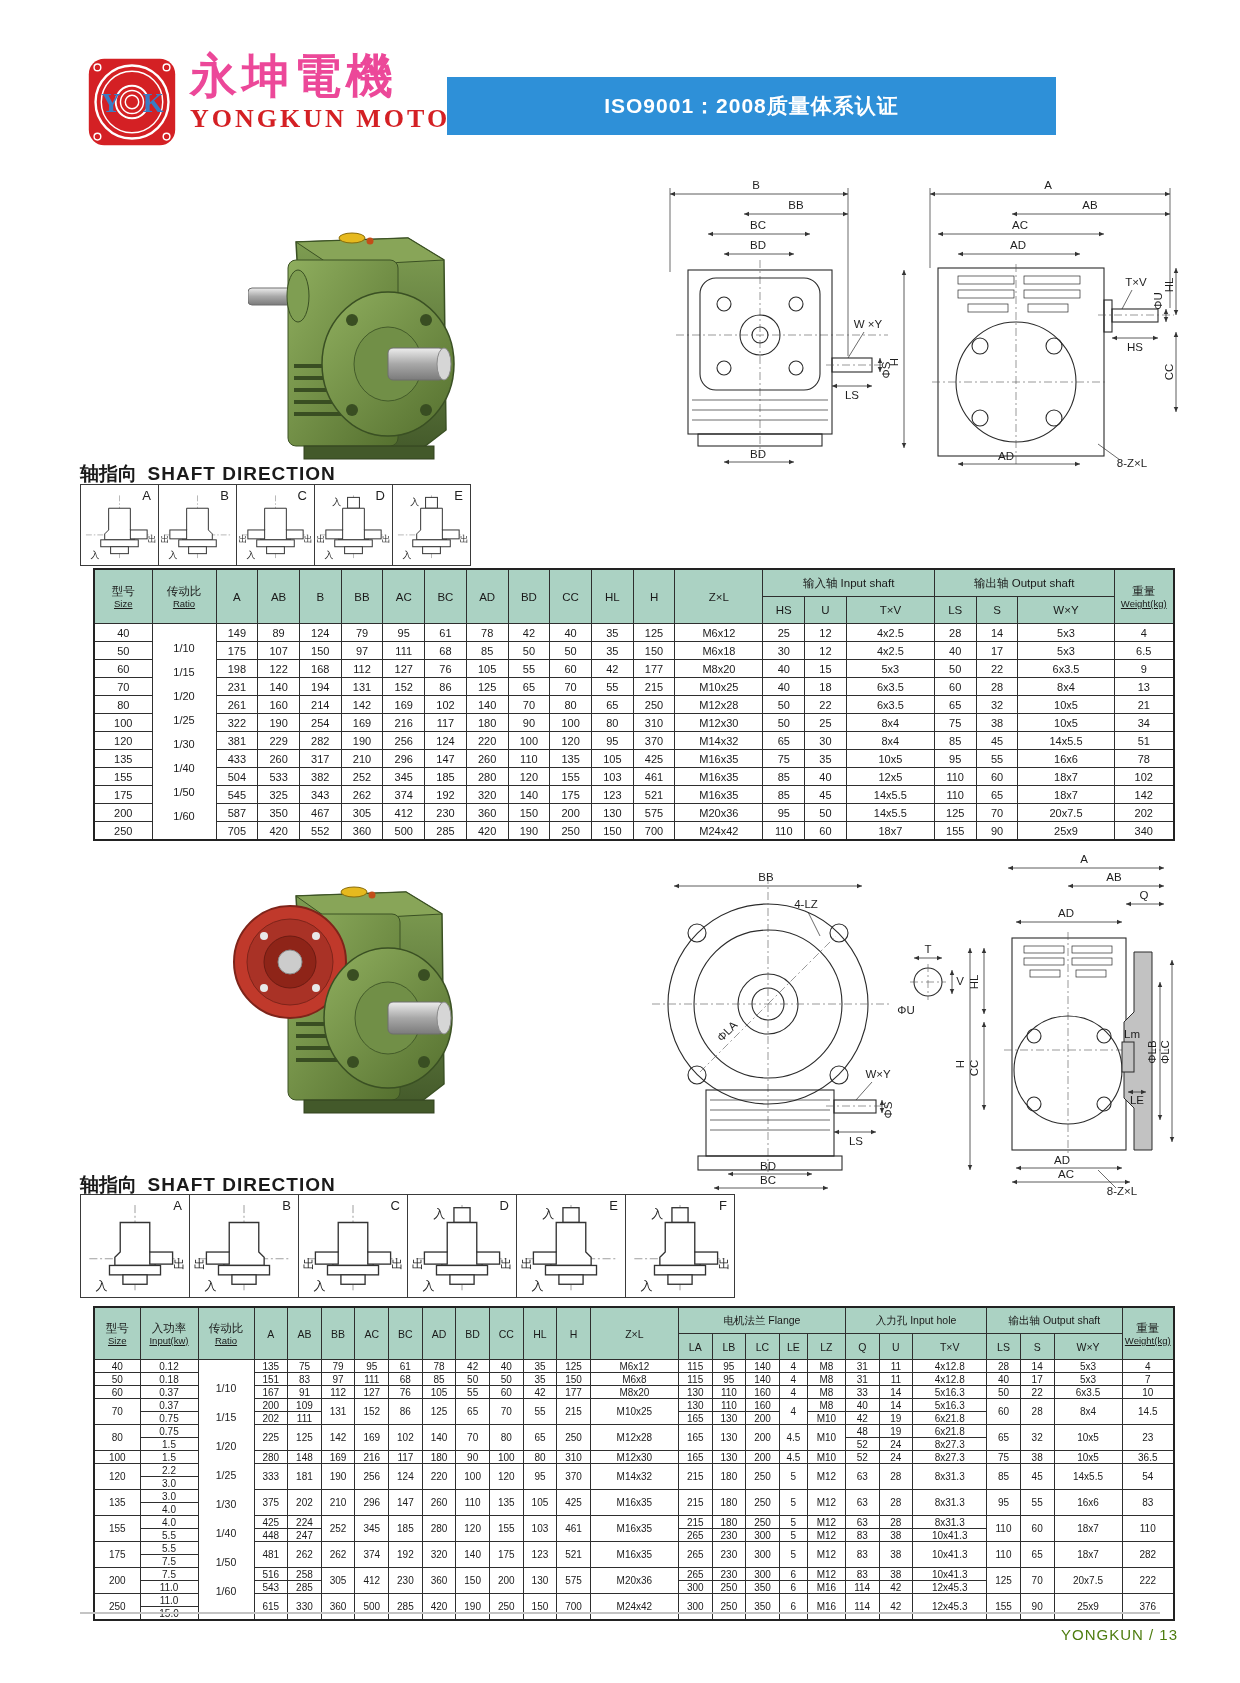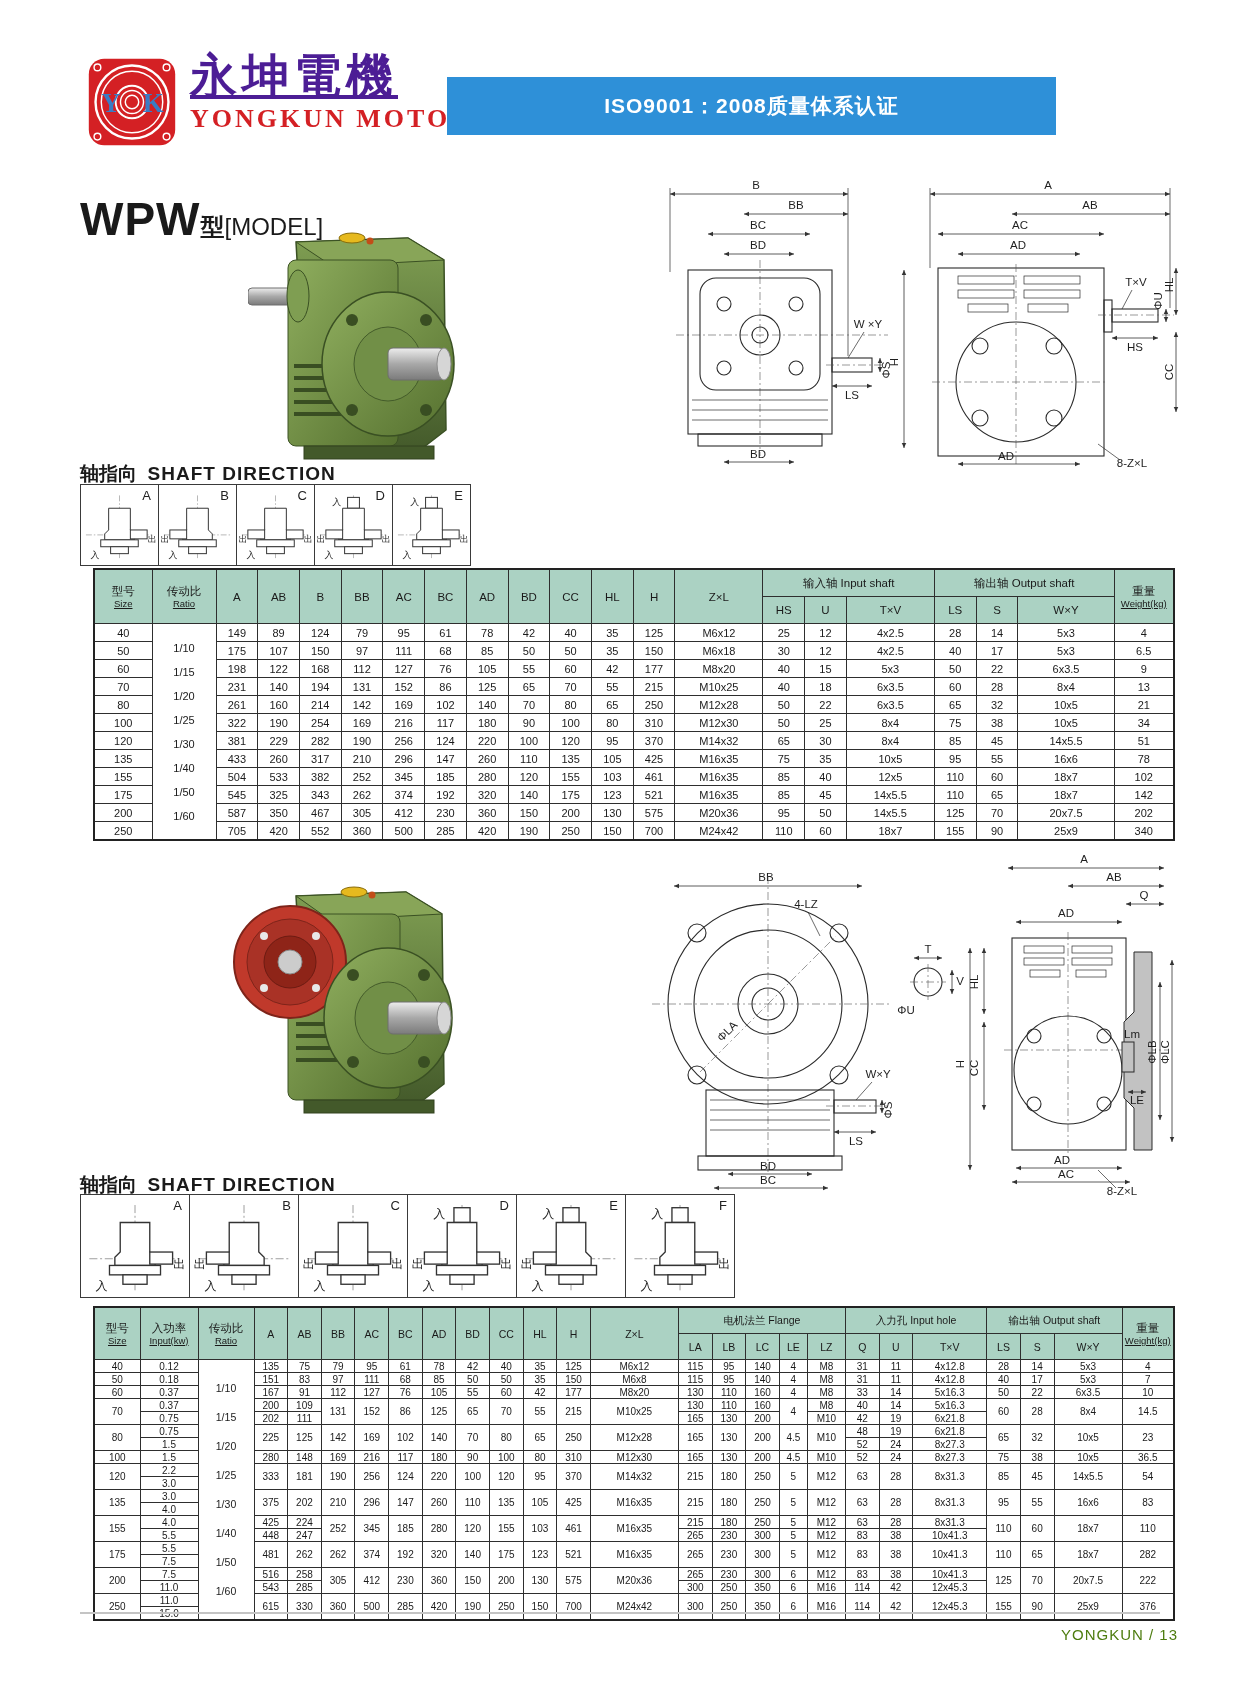--- a/index.html
+++ b/index.html
@@ -1,21 +1,21 @@
 <!DOCTYPE html>
 <html><head>
 <meta charset="utf-8">
 <style>
   html,body{margin:0;padding:0;background:#e8e8e8;}
   .page{position:relative;width:1240px;height:1683px;background:#ffffff;margin:0 auto;
         font-family:"Liberation Sans",sans-serif;color:#1a1a1a;overflow:hidden;}
   
   .logo-svg{position:absolute;left:84px;top:54px;}
   .brand{position:absolute;left:190px;top:50px;}
-  .brand-cn{font-size:47px;font-weight:bold;color:#4c1d95;letter-spacing:5px;line-height:52px;text-decoration:underline;}
+  .brand-cn{font-size:47px;font-weight:bold;color:#ec4899;letter-spacing:5px;line-height:52px;}
   .brand-en{font-family:"Liberation Serif",serif;font-size:26px;font-weight:bold;color:#d42024;letter-spacing:3px;margin-top:2px;}
   .banner{position:absolute;left:447px;top:77px;width:609px;height:58px;background:#2e90d8;
           display:flex;align-items:center;justify-content:center;}
   .banner span{color:#ffffff;font-size:21px;font-weight:bold;letter-spacing:1px;}
   
   .sec-title{position:absolute;left:80px;white-space:nowrap;}
   .sec-title .big{font-size:46px;font-weight:900;letter-spacing:1px;}
   .sec-title .suf-zh{font-size:24px;font-weight:bold;}
   .sec-title .suf-en{font-size:24px;font-weight:normal;}
   .shaft-label{position:absolute;left:80px;font-size:19px;font-weight:bold;}
@@ -75,23 +75,20 @@
     <text x="72" y="60" font-size="28" font-weight="bold" fill="#3a7cc4" text-anchor="middle" font-family="Liberation Serif,serif">K</text>
   </svg>
   <div class="brand">
     <div class="brand-cn">永坤電機</div>
     <div class="brand-en">YONGKUN MOTOR</div>
   </div>
   <div class="banner">
     <span>ISO9001：2008质量体系认证</span>
   </div>
 
-  <div class="sec-title" style="top:192px;">
-    <span class="big">WPW</span><span class="suf-zh">型</span><span class="suf-en">[MODEL]</span>
-  </div>
 
   <svg class="tdraw" style="left:248px;top:216px;" width="228" height="248" viewBox="0 0 228 248">
     <defs>
       <linearGradient id="gG1" x1="0" y1="0" x2="1" y2="1">
         <stop offset="0" stop-color="#8fae5e"></stop>
           <stop offset="1" stop-color="#55702f"></stop>
       </linearGradient>
       <linearGradient id="gG2" x1="0" y1="0" x2="0" y2="1">
         <stop offset="0" stop-color="#7f9e52"></stop>
           <stop offset="1" stop-color="#43592a"></stop>

